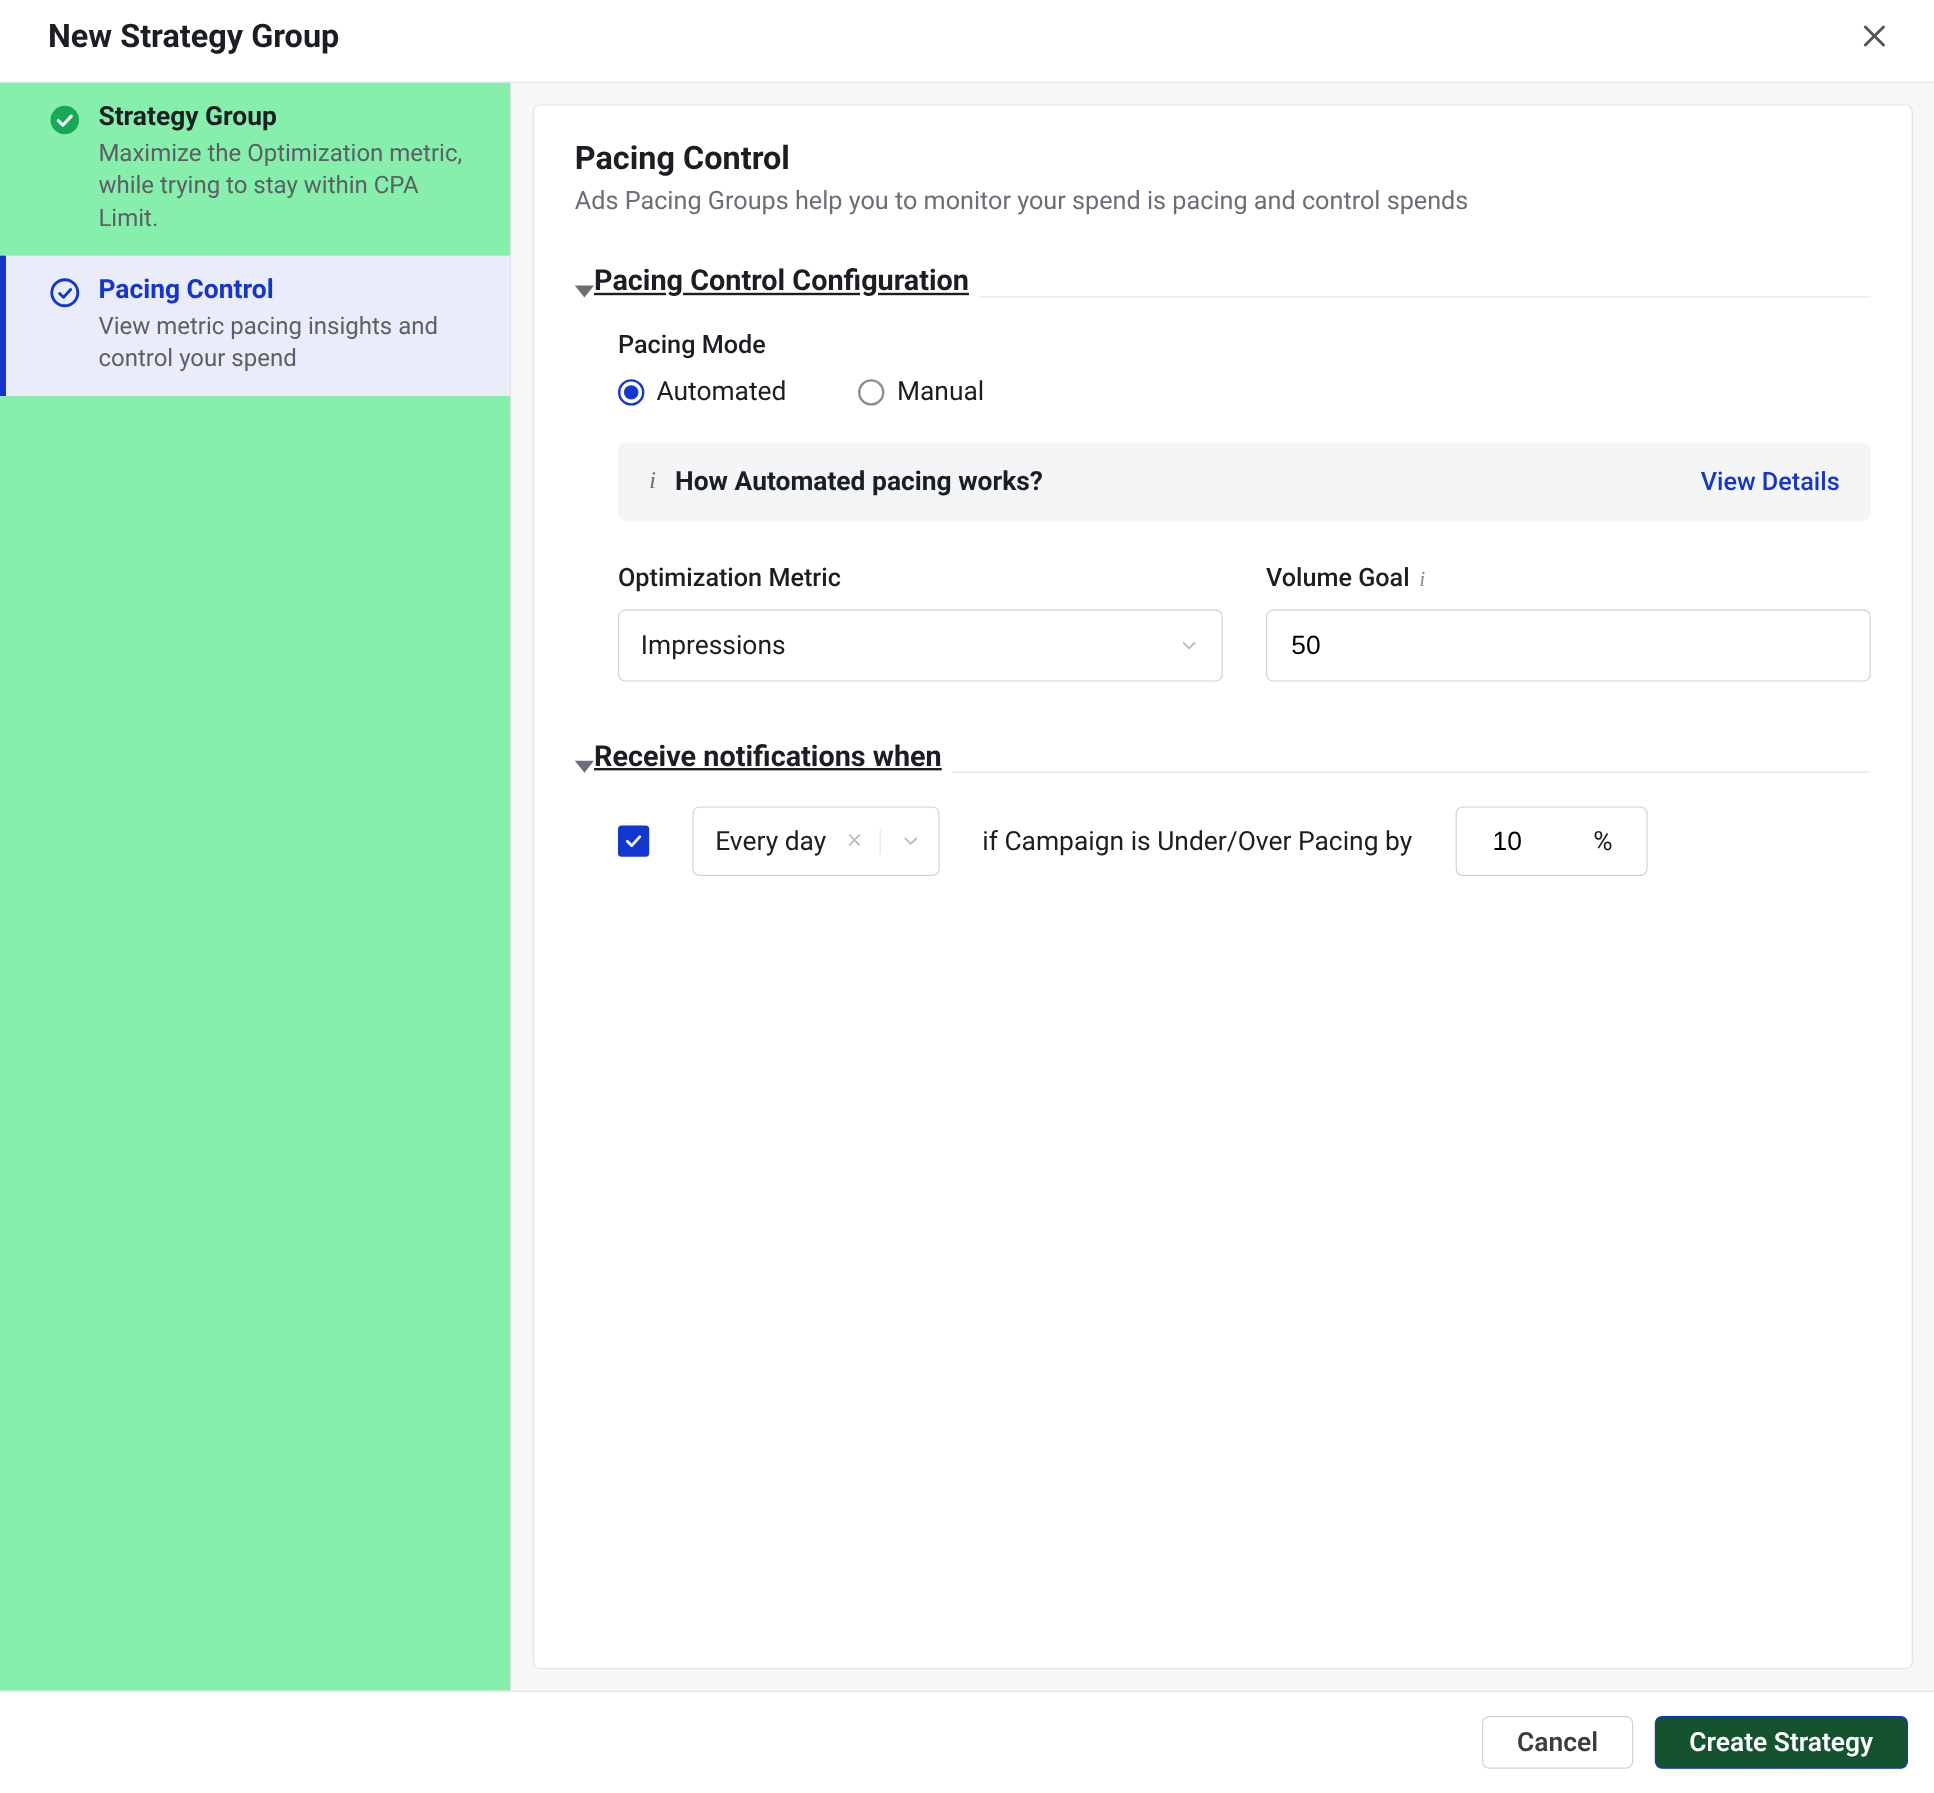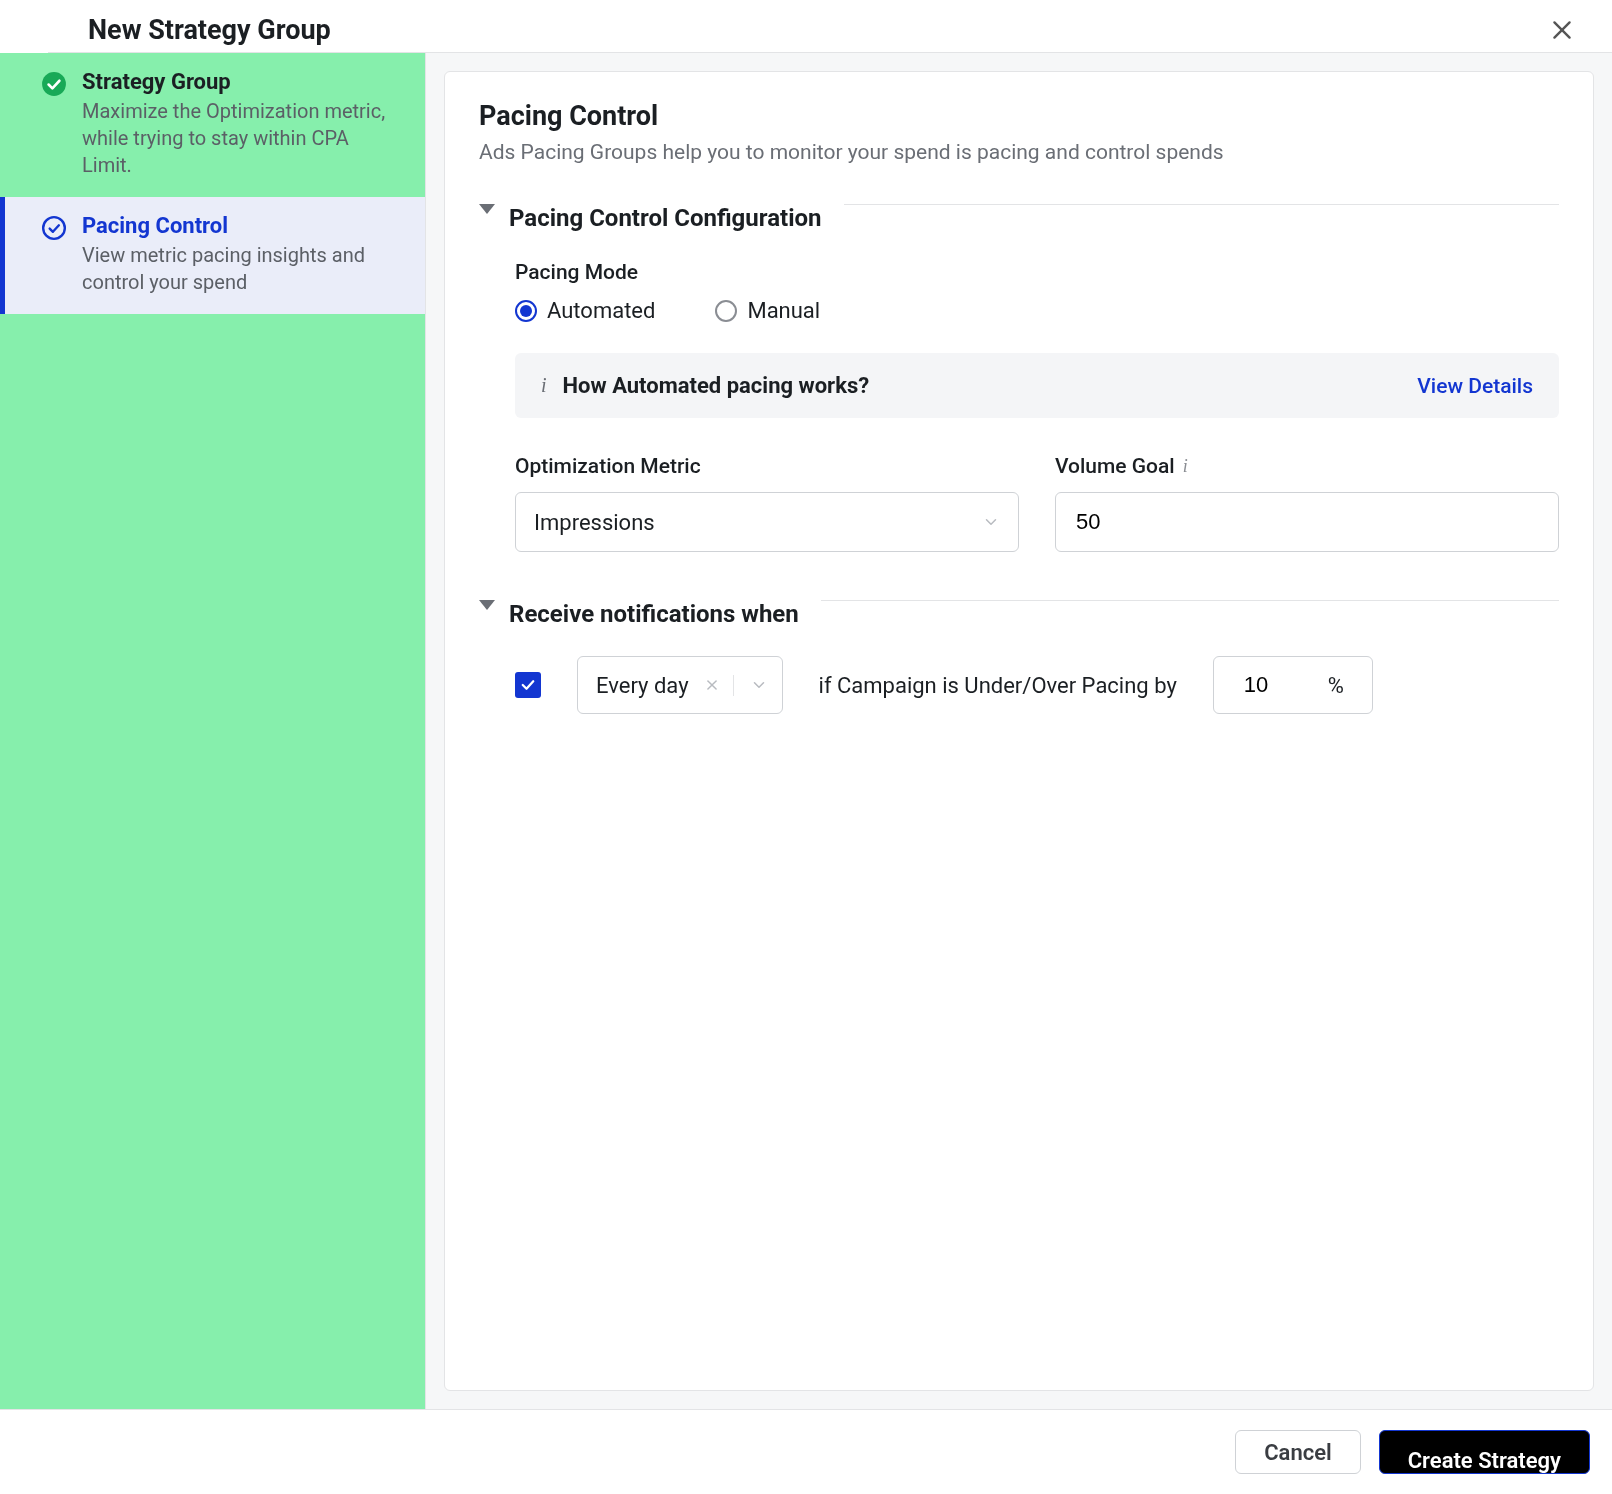--- a/index.html
+++ b/index.html
@@ -1,20 +1,20 @@
 <!DOCTYPE html>
 <html><head>
 <meta charset="utf-8">
 <style>
   * { box-sizing: border-box; }
   html,body { margin:0; padding:0; font-family: -apple-system, BlinkMacSystemFont, "Segoe UI", Roboto, Helvetica, Arial, sans-serif; color:#1b1f23; background:#fff; }
   body { width:1612px; height:1494px; display:flex; flex-direction:column; }
 
   
-  .header { display:flex; align-items:center; justify-content:space-between; padding:14px 34px 6px 40px; border-bottom:1px solid #e3e4e6;margin-left:48px; }
+  .header { display:flex; align-items:center; justify-content:space-between; padding:14px 34px 22px 40px; border-bottom:1px solid #e3e4e6; }
   .header-title { font-size:27px; font-weight:700; }
   .close-btn { width:32px; height:32px; display:flex; align-items:center; justify-content:center; cursor:pointer; color:#555; }
   .close-btn svg { width:26px; height:26px; }
 
   
   .body { flex:1; display:flex; min-height:0; }
   .sidebar { width:426px; border-right:1px solid #e3e4e6; background:#86efac; }
   .main { flex:1; background:#f6f7f8; padding:18px; display:flex; }
   .card { flex:1; background:#fff; border:1px solid #e3e4e6; border-radius:6px; padding:28px 34px; overflow:auto; }
 
@@ -27,21 +27,21 @@
   .step-desc { font-size:20px; color:#5b5f66; line-height:1.35; max-width:420px; }
 
   .icon-check-circle { width:26px; height:26px; }
   .icon-progress { width:26px; height:26px; }
 
   
   .page-title { font-size:27px; font-weight:700; margin:0 0 8px 0; }
   .page-sub { font-size:21px; color:#6a6e75; margin-bottom:40px; }
 
   .section { margin-bottom:48px; }
-  .section-header { display:flex; align-items:flex-start; gap:14px; margin-bottom:28px; }
+  .section-header { display:flex; align-items:flex-end; gap:0; margin-bottom:28px;text-decoration:underline; }
   .caret { width:0; height:0; border-left:8px solid transparent; border-right:8px solid transparent; border-top:10px solid #6a6e75; }
   .section-title { font-size:24px; font-weight:700; }
   .section-header .rule { flex:1; height:1px; background:#e3e4e6; margin-left:8px; }
 
   .field-label { font-size:21px; font-weight:500; color:#1b1f23; margin-bottom:14px; display:flex; align-items:center; gap:8px; }
   .info-i { font-style:italic; font-family: Georgia, serif; color:#8a8d93; font-size:18px; }
 
   
   .radio-row { display:flex; gap:60px; align-items:center; margin:6px 0 30px 0; }
   .radio { display:flex; align-items:center; gap:10px; cursor:pointer; font-size:22px; }
@@ -72,21 +72,21 @@
   .tag-select .x { color:#b8bbc0; font-size:18px; border-right:1px solid #e3e4e6; padding-right:14px; }
   .notif-text { font-size:22px; }
   .pct-input { height:58px; width:160px; border:1px solid #cfd2d6; border-radius:6px; display:flex; align-items:center; padding:0 28px; gap:12px; }
   .pct-input input { border:none; outline:none; font-size:22px; width:60px; }
   .pct-input .pct { color:#1b1f23; font-size:22px; margin-left:auto; }
 
   
   .footer { border-top:1px solid #e3e4e6; padding:20px 22px; display:flex; justify-content:flex-end; gap:18px; background:#fff; }
   .btn { height:44px; padding:0 28px; border-radius:6px; font-size:22px; font-weight:600; cursor:pointer; display:flex; align-items:center; }
   .btn-secondary { background:#fff; border:1px solid #cfd2d6; color:#3a3d42; }
-  .btn-primary { background:#000000; border:1px solid #1336d1; color:#fff;align-items:flex-end; }
+  .btn-primary { background:#14532d; border:1px solid #1336d1; color:#fff; }
 
   .content-indent { padding-left:36px; }
 </style>
 </head>
 <body>
 
 <div class="header">
   <div class="header-title">New Strategy Group</div>
   <div class="close-btn">
     <svg viewBox="0 0 24 24" fill="none" stroke="currentColor" stroke-width="2.2" stroke-linecap="round">

